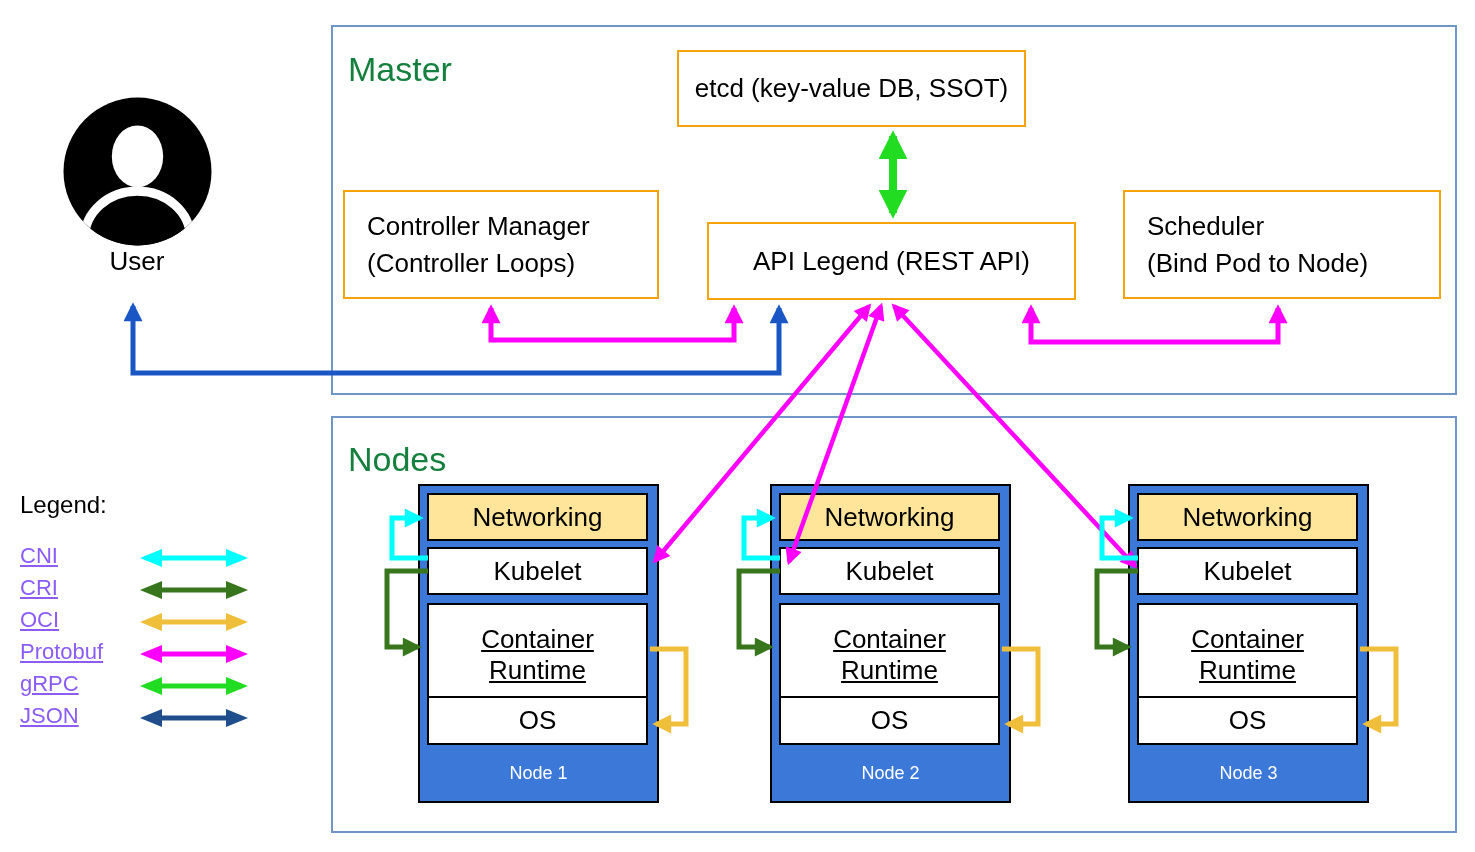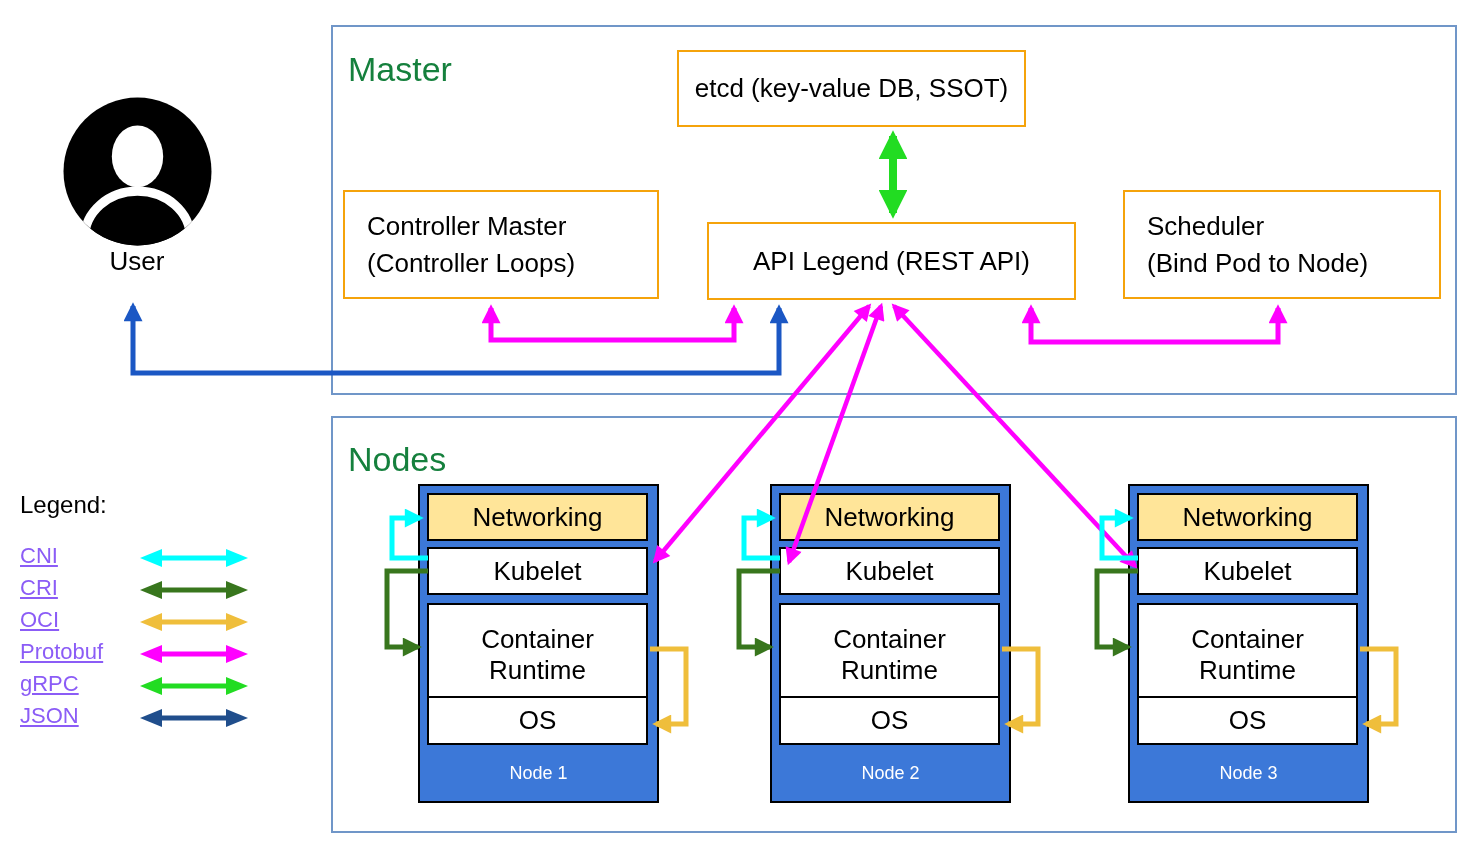--- a/index.html
+++ b/index.html
@@ -13,21 +13,21 @@
         font-size:26px;line-height:37px;color:#000;box-sizing:border-box;}
   .obox.leftalign{justify-content:flex-start;padding-left:22px;}
   .obox .lines{text-align:left;}
   .node{position:absolute;top:484px;width:241px;height:319px;background:#3C78D8;
         border:2px solid #000;box-sizing:border-box;z-index:3;}
   .layer{position:absolute;left:7px;width:221px;background:#fff;border:2px solid #000;
          box-sizing:border-box;display:flex;align-items:center;justify-content:center;
          font-size:26px;color:#000;text-align:center;}
   .layer.networking{top:7px;height:48px;background:#FFE599;}
   .layer.kubelet{top:61px;height:48px;}
-  .layer.cr{top:117px;height:104px;line-height:31px;padding:0 44px;}
+  .layer.cr{top:117px;height:104px;line-height:31px;padding:0 44px;text-decoration:underline;}
   .layer.os{top:210px;height:49px;}
   .node-label{position:absolute;left:0;top:269px;width:100%;text-align:center;
               color:#fff;font-size:18px;line-height:36px;}
   .user-label{position:absolute;left:67px;top:246px;width:140px;text-align:center;font-size:26px;}
   .legend-title{position:absolute;left:20px;top:491px;font-size:24px;color:#000;}
   .legend-link{position:absolute;left:20px;font-size:22px;color:#8b5cf6;
                text-decoration:underline;cursor:pointer;}
   .legend-arrow{position:absolute;left:138px;width:112px;height:24px;}
   #overlay{position:absolute;left:0;top:0;z-index:10;pointer-events:none;}
   svg{display:block;}
@@ -39,21 +39,21 @@
 
   <div class="section-box" style="left:331px;top:25px;width:1122px;height:366px;"></div>
   <div class="section-title" style="left:348px;top:50px;">Master</div>
 
   <div class="obox" style="left:677px;top:50px;width:349px;height:77px;">
     <span>etcd (key-value DB, SSOT)</span>
   </div>
 
   <div class="obox leftalign" style="left:343px;top:190px;width:316px;height:109px;">
     <div class="lines">
-      <div>Controller Master</div>
+      <div>Controller Manager</div>
       <div>(Controller Loops)</div>
     </div>
   </div>
 
   <div class="obox" style="left:707px;top:222px;width:369px;height:78px;">
     <span>API Legend (REST API)</span>
   </div>
 
   <div class="obox leftalign" style="left:1123px;top:190px;width:318px;height:109px;">
     <div class="lines">

